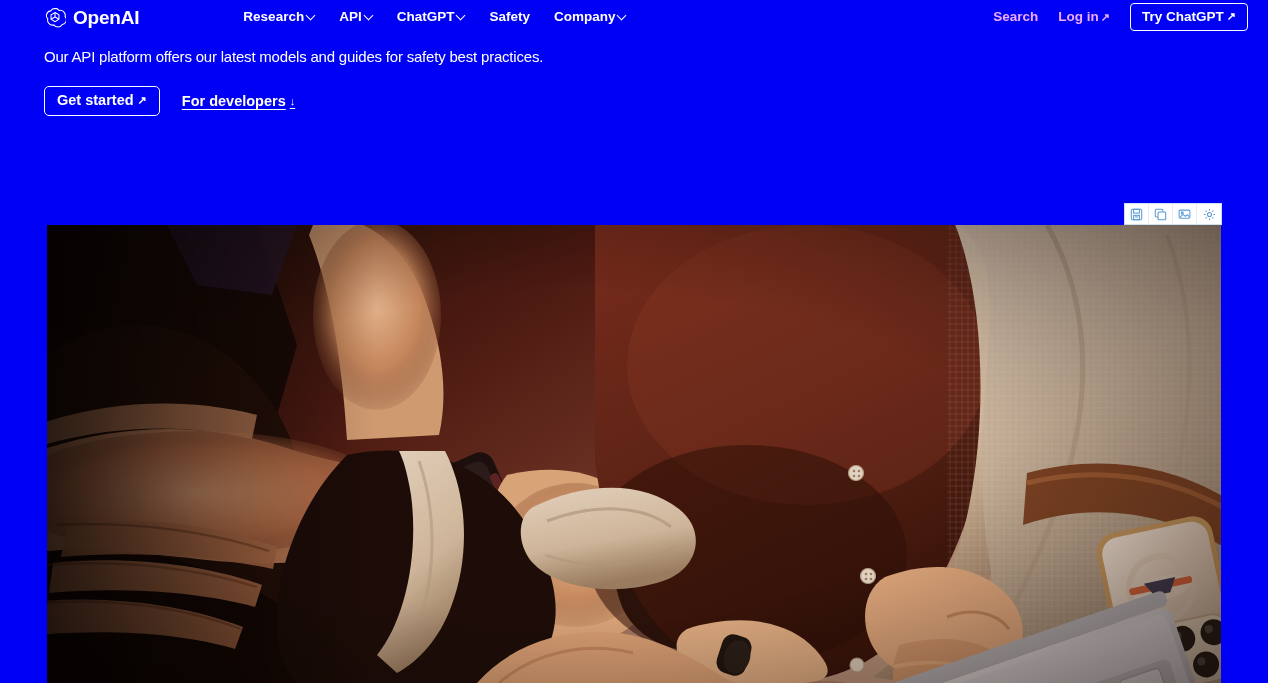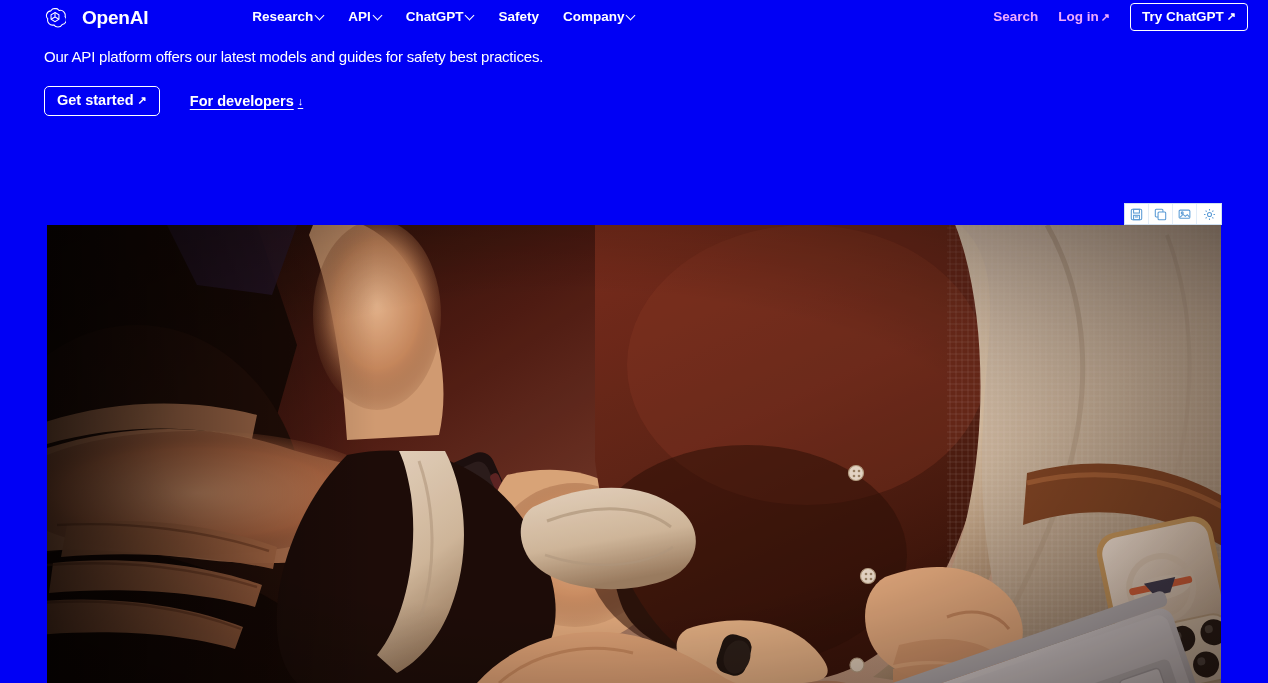--- a/index.html
+++ b/index.html
@@ -25,21 +25,21 @@
     width: 1268px;
     height: 34px;
     display: flex;
     align-items: center;
     padding: 0 20px 0 44px;
   }
 
   .brand {
     display: flex;
     align-items: center;
-    gap: 16px;
+    gap: 7px;
     flex: 0 0 auto;
   }
   .brand-mark { width: 22px; height: 22px; display: block; }
   .brand-name {
     font-size: 19px;
     font-weight: 700;
     letter-spacing: -0.2px;
     line-height: 1;
     color: #fff;
   }
@@ -172,21 +172,20 @@
     font-weight: 700;
     color: #fff;
     text-decoration: underline;
     text-underline-offset: 2.5px;
     cursor: pointer;
     white-space: nowrap;
     display: inline-flex;
     align-items: center;
     gap: 4px;
     line-height: 1;
-    margin-left: 8px;
   }
 
   
   .media-wrap {
     position: absolute;
     left: 47px;
     top: 225px;
     width: 1174px;
     height: 458px;
     overflow: hidden;

